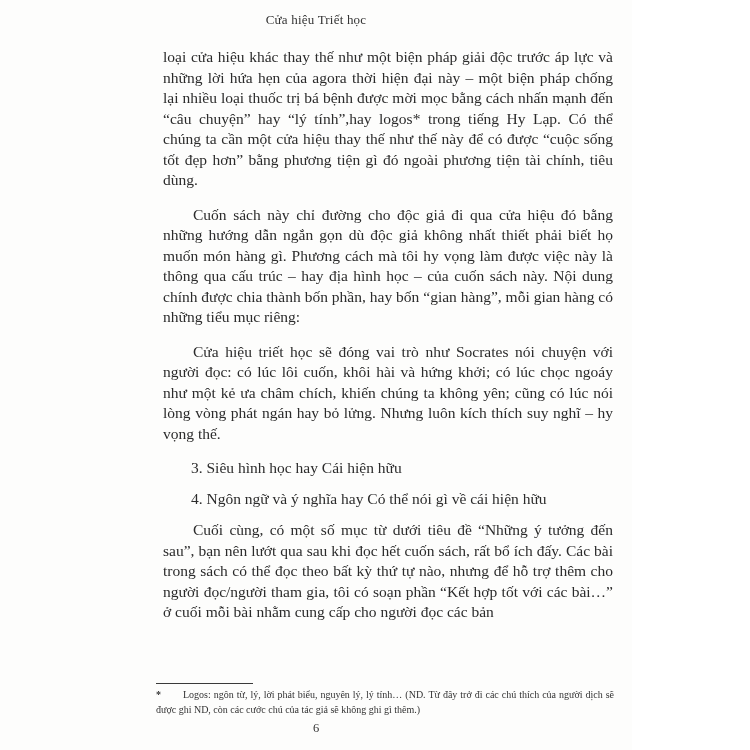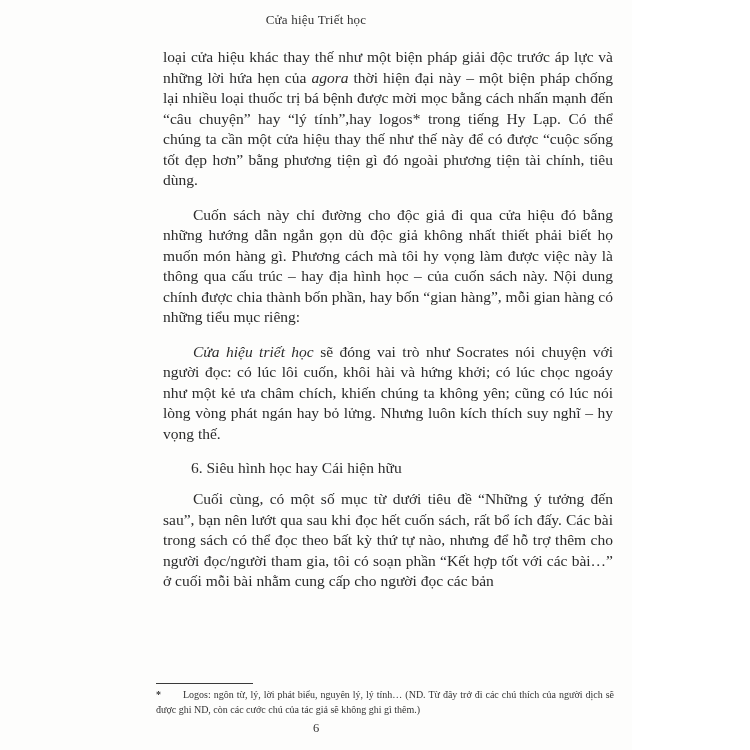--- a/index.html
+++ b/index.html
@@ -26,21 +26,21 @@
     position: absolute;
     left: 163px;
     top: 47px;
     width: 450px;
     font-size: 15.5px;
     line-height: 20.5px;
     text-align: justify;
   }
   p.para { margin: 0 0 14px 0; }
   p.para.indent { text-indent: 30px; }
-  .it { font-style: italic; }
+  .it { }
   .numbered-list { margin: 8px 0 10px 28px; text-align: left; }
   .list-item { margin-bottom: 10.5px; }
   .footnote {
     position: absolute;
     left: 156px;
     top: 683px;
     width: 458px;
     font-size: 10px;
     line-height: 14.5px;
     text-align: justify;
@@ -72,21 +72,22 @@
 
 <div class="page">
 
   <div class="running-header">Cửa hiệu Triết học</div>
 
   <div class="text-block">
     <p class="para"><span>loại cửa hiệu khác thay thế như một biện pháp giải độc trước áp lực và những lời hứa hẹn của </span><span class="it">agora</span><span> thời hiện đại này – một biện pháp chống lại nhiều loại thuốc trị bá bệnh được mời mọc bằng cách nhấn mạnh đến “câu chuyện” hay “lý tính”,hay logos* trong tiếng Hy Lạp. Có thể chúng ta cần một cửa hiệu thay thế như thế này để có được “cuộc sống tốt đẹp hơn” bằng phương tiện gì đó ngoài phương tiện tài chính, tiêu dùng.</span></p>
     <p class="para indent"><span>Cuốn sách này chỉ đường cho độc giả đi qua cửa hiệu đó bằng những hướng dẫn ngắn gọn dù độc giả không nhất thiết phải biết họ muốn món hàng gì. Phương cách mà tôi hy vọng làm được việc này là thông qua cấu trúc – hay địa hình học – của cuốn sách này. Nội dung chính được chia thành bốn phần, hay bốn “gian hàng”, mỗi gian hàng có những tiểu mục riêng:</span></p>
     <p class="para indent"><span class="it">Cửa hiệu triết học</span><span> sẽ đóng vai trò như Socrates nói chuyện với người đọc: có lúc lôi cuốn, khôi hài và hứng khởi; có lúc chọc ngoáy như một kẻ ưa châm chích, khiến chúng ta không yên; cũng có lúc nói lòng vòng phát ngán hay bỏ lửng. Nhưng luôn kích thích suy nghĩ – hy vọng thế.</span></p>
     <div class="numbered-list">
-        <div class="list-item">6. Siêu hình học hay Cái hiện hữu</div>
+        <div class="list-item">3. Siêu hình học hay Cái hiện hữu</div>
+        <div class="list-item">4. Ngôn ngữ và ý nghĩa hay Có thể nói gì về cái hiện hữu</div>
       </div>
     <p class="para indent"><span>Cuối cùng, có một số mục từ dưới tiêu đề “Những ý tưởng đến sau”, bạn nên lướt qua sau khi đọc hết cuốn sách, rất bổ ích đấy. Các bài trong sách có thể đọc theo bất kỳ thứ tự nào, nhưng để hỗ trợ thêm cho người đọc/người tham gia, tôi có soạn phần “Kết hợp tốt với các bài…” ở cuối mỗi bài nhằm cung cấp cho người đọc các bản</span></p>
   </div>
 
   <div class="footnote">
     <div class="footnote-rule"></div>
     <span class="footnote-marker">*</span><span>Logos: ngôn từ, lý, lời phát biểu, nguyên lý, lý tính… (ND. Từ đây trở đi các chú thích của người dịch sẽ được ghi ND, còn các cước chú của tác giả sẽ không ghi gì thêm.)</span>
   </div>
 
   <div class="page-number">6</div>

